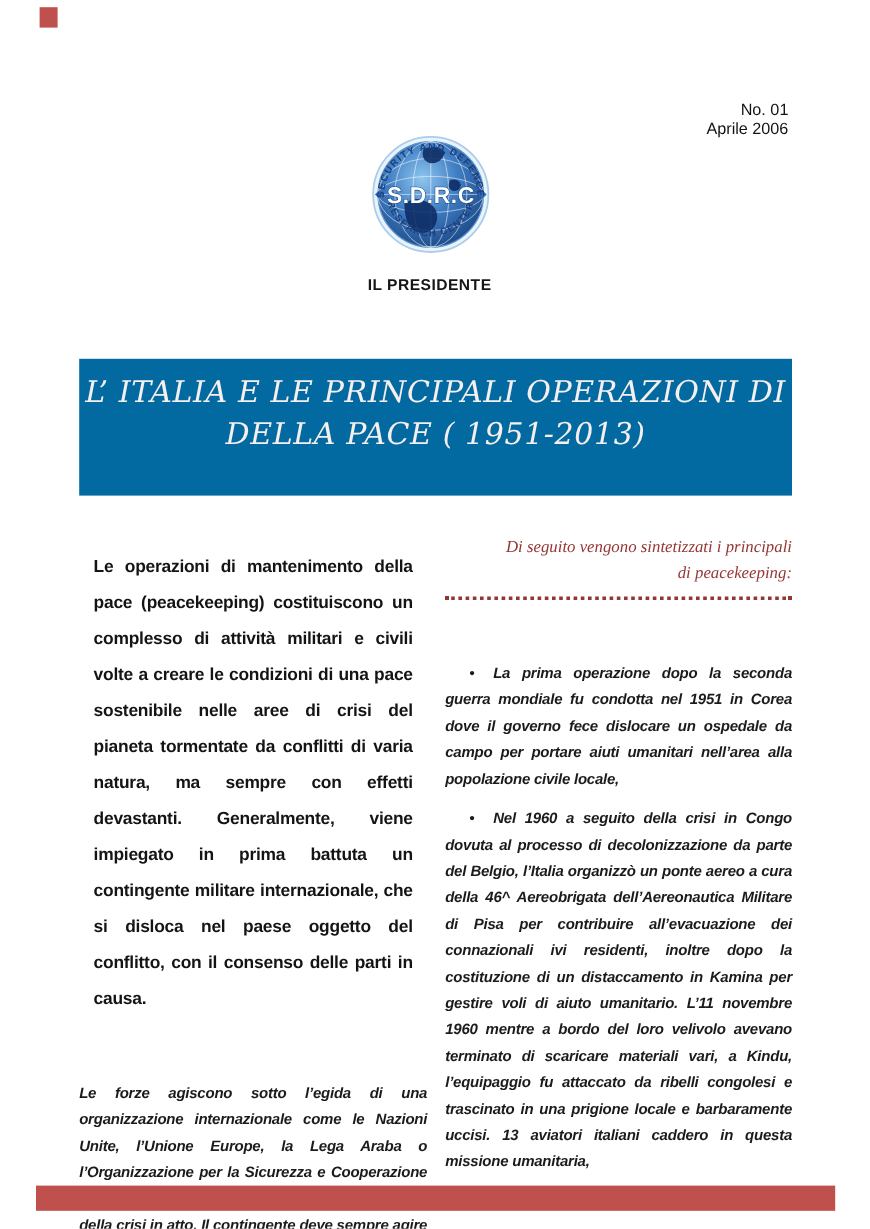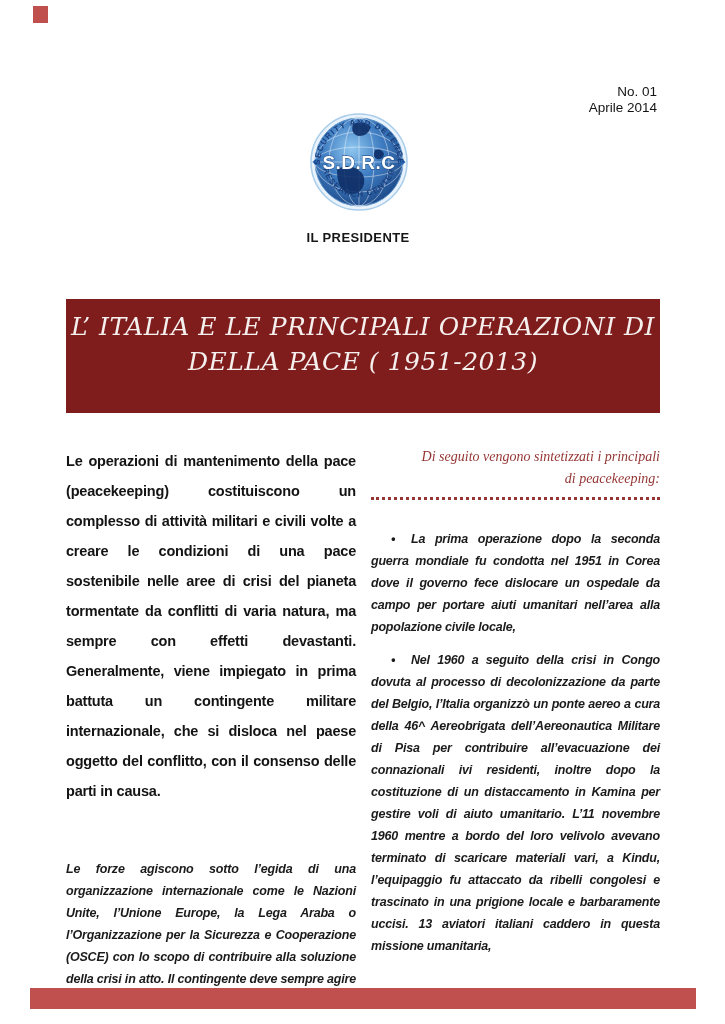--- a/index.html
+++ b/index.html
@@ -33,38 +33,38 @@
   .presidente {
     left: 288px; top: 230px; width: 140px;
     text-align: center;
     font-size: 13px; font-weight: bold; letter-spacing: 0.4px;
     color: #161616;
   }
 
   
   .title-banner {
     left: 66px; top: 299px; width: 594px; height: 114px;
-    background: #7f1d1d;
+    background: #0369a1;
     box-sizing: border-box;
     padding-top: 10px;
     text-align: center;
     font-family: "DejaVu Serif", "Liberation Serif", serif;
     font-style: italic;
     font-size: 25px; line-height: 35px;
     color: #f5efee;
     letter-spacing: 0.5px;
   }
   .title-banner div { white-space: nowrap; }
 
   
   .left-col  { left: 66px;  top: 446px; width: 290px; }
   .right-col { left: 371px; top: 446px; width: 289px; }
 
   .main-paragraph {
-    margin: 0;
+    margin: 12px;
     font-weight: bold;
     font-size: 14.5px;
     line-height: 30px;
     letter-spacing: -0.2px;
     text-align: justify;
     color: #141414;
   }
   .secondary-paragraph {
     margin: 52px 0 0 0;
     font-weight: bold;
@@ -96,38 +96,38 @@
     margin: 0;
     text-indent: 20px;
     font-weight: bold;
     font-style: italic;
     font-size: 12.5px;
     line-height: 22px;
     letter-spacing: -0.2px;
     text-align: justify;
     color: #1b1b1b;
   }
-  .bullet-item.first { margin-top: 28px; }
+  .bullet-item.first { margin-top: 50px; }
   .bullet-item + .bullet-item { margin-top: 11px; }
   .bullet-marker { display: inline-block; width: 20px; text-indent: 0; }
 
   
   .footer-bar {
     left: 30px; top: 988px; width: 666px; height: 21px;
     background: #c0504d;
   }
 </style>
 </head>
 <body>
 
 <div class="abs corner-accent"></div>
 
 <div class="abs masthead-meta">
   <div>No. 01</div>
-  <div>Aprile 2014</div>
+  <div>Aprile 2006</div>
 </div>
 
 <div class="abs logo-wrap">
   <svg width="100" height="104" viewBox="0 0 100 104">
     <defs>
       <radialGradient id="globeGrad" cx="42%" cy="35%" r="75%">
         <stop offset="0%" stop-color="#8ec6ef"></stop>
         <stop offset="45%" stop-color="#3f7dc2"></stop>
         <stop offset="100%" stop-color="#16407e"></stop>
       </radialGradient>

